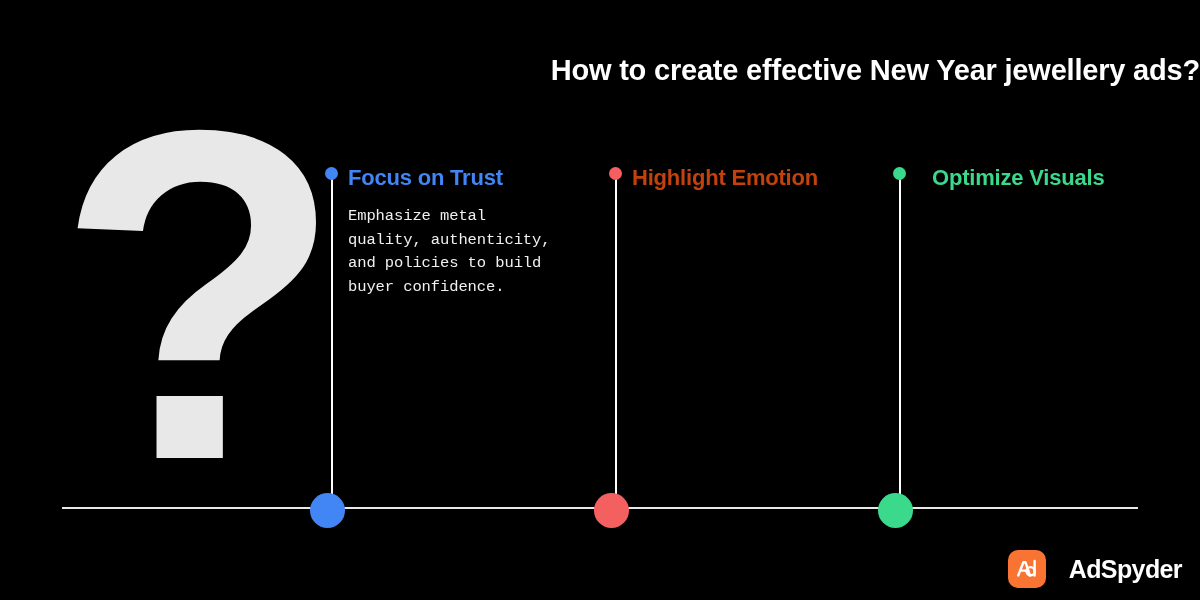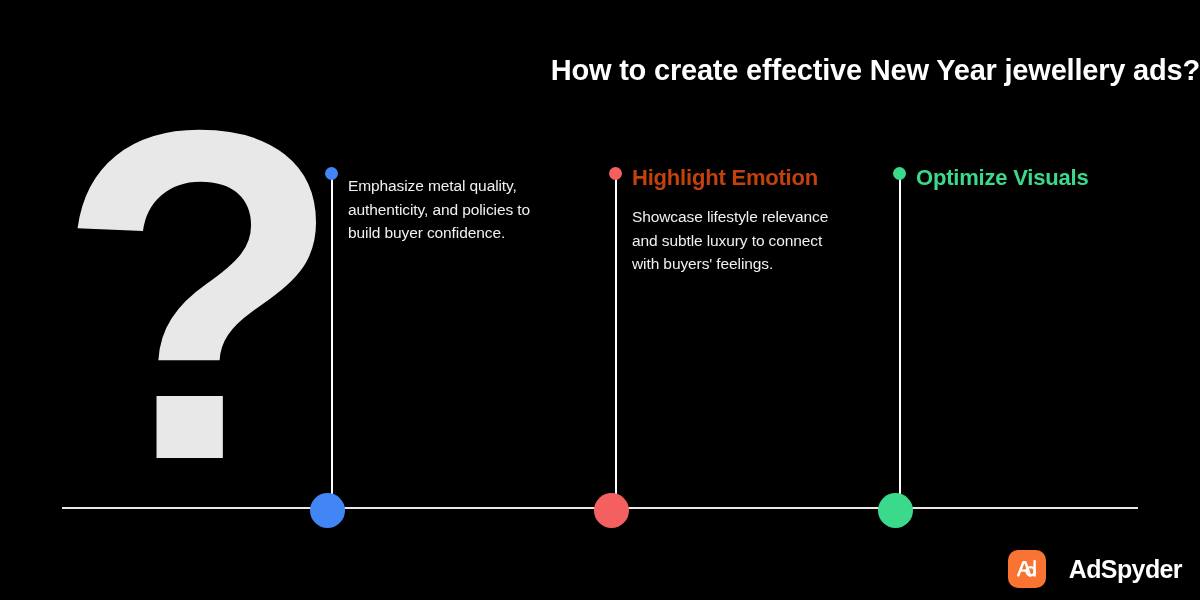--- a/index.html
+++ b/index.html
@@ -111,24 +111,25 @@
     line-height: 1.42;
     letter-spacing: -0.2px;
   }
 
   .tl-body {
     margin-top: 12px;
     font-size: 15.5px;
     line-height: 1.52;
     color: #f0f0f0;
     letter-spacing: -0.1px;
+    font-family: Liberation Mono, monospace;
   }
 
   .i1 .tl-text { width: 200px; }
-  .i2 .tl-text { width: 222px; }
+  .i2 .tl-text { width: 222px; margin-left: 16px; }
 
   
   .brand {
     position: absolute;
     right: 18px;
     bottom: 12px;
     display: flex;
     align-items: center;
     gap: 23px;
   }
@@ -161,31 +162,31 @@
 
 <div class="baseline" style="background: rgb(232, 232, 232);"></div>
 
 <div class="timeline">
 
   <div class="tl-item i0">
     <div class="tl-line"></div>
     <div class="tl-dot-small" style="background: rgb(66, 133, 244);"></div>
     <div class="tl-dot-big" style="background: rgb(66, 133, 244);"></div>
     <div class="tl-text">
+      <div class="tl-heading" style="color: rgb(66, 133, 244);">Focus on Trust</div>
       <div class="tl-body">Emphasize metal quality, authenticity, and policies to build buyer confidence.</div>
     </div>
   </div>
 
   <div class="tl-item i1">
     <div class="tl-line"></div>
     <div class="tl-dot-small" style="background: rgb(244, 96, 95);"></div>
     <div class="tl-dot-big" style="background: rgb(244, 96, 95);"></div>
     <div class="tl-text">
       <div class="tl-heading" style="color: #c2410c;">Highlight Emotion</div>
-      <div class="tl-body">Showcase lifestyle relevance and subtle luxury to connect with buyers' feelings.</div>
     </div>
   </div>
 
   <div class="tl-item i2">
     <div class="tl-line"></div>
     <div class="tl-dot-small" style="background: rgb(59, 217, 140);"></div>
     <div class="tl-dot-big" style="background: rgb(59, 217, 140);"></div>
     <div class="tl-text">
       <div class="tl-heading" style="color: rgb(59, 217, 140);">Optimize Visuals</div>
     </div>

